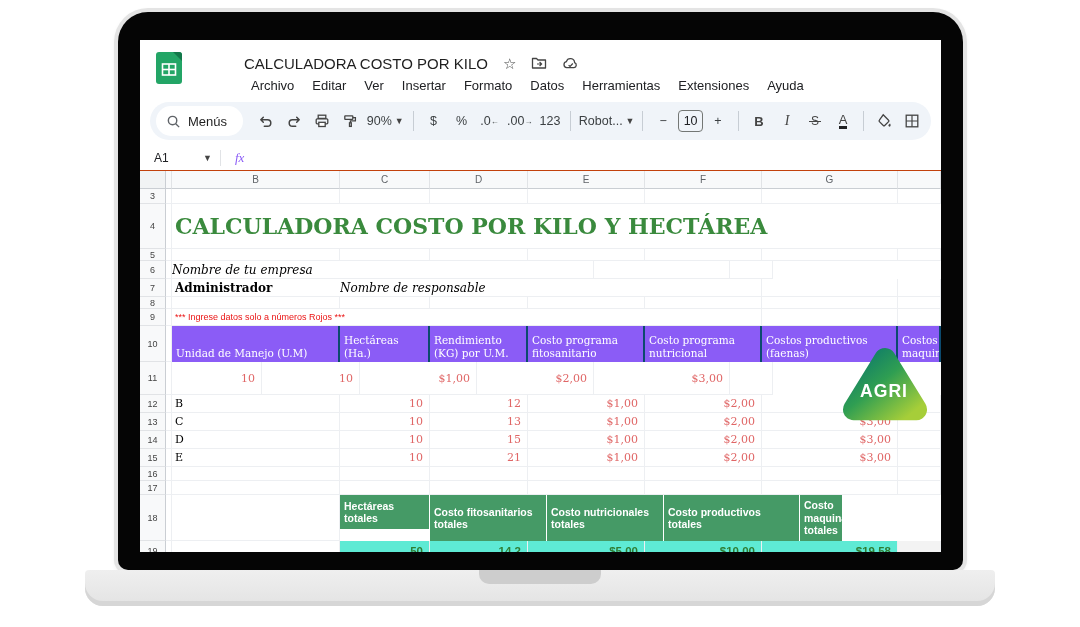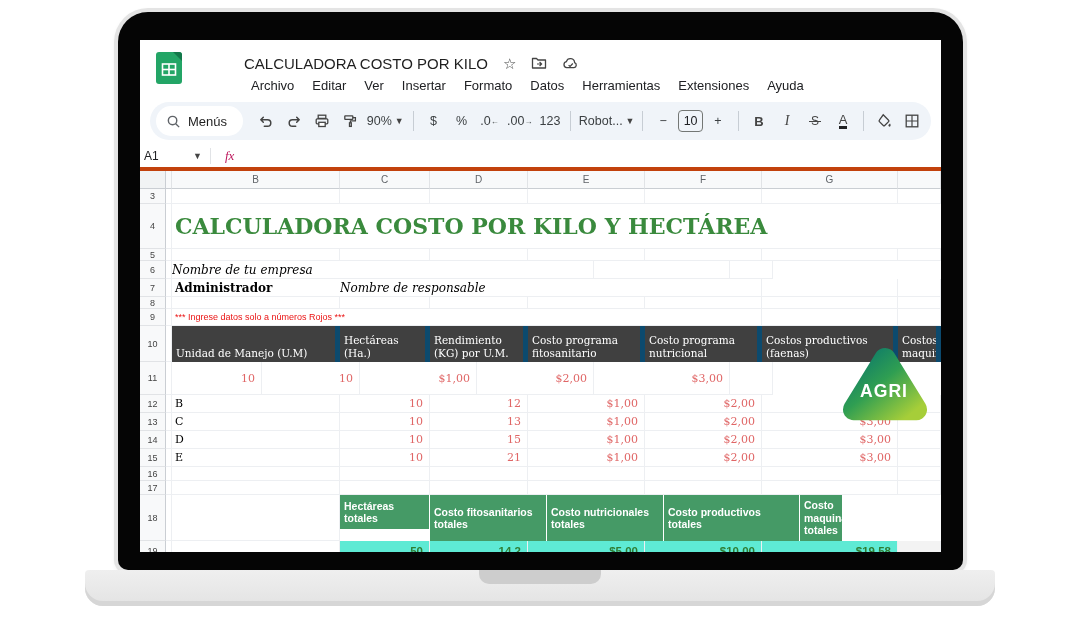--- a/index.html
+++ b/index.html
@@ -46,23 +46,23 @@
   .tiny-arrow { font-size:8px; vertical-align:sub; }
   .size-box { border:1px solid #747775; border-radius:4px; width:28px; height:22px; display:flex;
               align-items:center; justify-content:center; font-size:12.5px; color:#202124; }
   .bold-b { font-weight:bold; font-size:13px; }
   .ital-i { font-style:italic; font-family:"Liberation Serif",serif; font-size:14px; }
   .strike-s { font-size:12px; position:relative; }
   .strike-s::after{ content:""; position:absolute; left:-2px; right:-2px; top:50%; height:1.4px; background:#444;}
   .acolor { font-size:13px; border-bottom:3px solid #202124; line-height:13px; }
 
   
-  .fbar { height:26px; display:flex; align-items:center; border-bottom:4px solid #c2410c; padding-left:4px; margin-top:5px; }
+  .fbar { height:26px; display:flex; align-items:center; border-bottom:1px solid #c2410c; padding-left:14px; margin-top:5px; }
   .cellref { font-size:12px; color:#202124; width:58px; display:flex; align-items:center; justify-content:space-between; }
-  .fx { font-family:"Liberation Serif",serif; font-style:italic; color:#be185d; font-size:13px; margin-left:14px; }
+  .fx { font-family:"Liberation Serif",serif; font-style:italic; color:#8b5cf6; font-size:13px; margin-left:14px; }
   .fsep { width:1px; height:16px; background:#e1e3e6; margin-left:8px; }
 
   
   .grid { position:relative; width:801px; }
   .ghead { display:flex; height:18px; }
   .corner { width:26px; background:#f1f3f4; border-right:1px solid #caced3; border-bottom:1px solid #caced3; }
   .ch { background:#f8f9fa; border-right:1px solid #e1e3e6; border-bottom:1px solid #caced3;
         font-size:10px; color:#5f6368; display:flex; align-items:center; justify-content:center; }
   .grow { display:flex; }
   .rh { width:26px; background:#f8f9fa; border-right:1px solid #caced3; border-bottom:1px solid #e1e3e6;
@@ -72,21 +72,21 @@
   .noB { border-bottom:none; }
 
   .main-title { font-family:"DejaVu Serif",serif; font-weight:bold; font-size:22px; color:#3a8a3d;
                 white-space:nowrap; line-height:45px; padding-left:3px; }
   .blabel { font-family:"DejaVu Serif",serif; font-weight:bold; font-size:12px; color:#000;
             display:flex; align-items:center; padding-left:3px; }
   .bvalue { font-family:"DejaVu Serif",serif; font-style:italic; font-size:12px; color:#000;
             display:flex; align-items:center; white-space:nowrap; }
   .notice { font-size:9px; color:#ea1414; display:flex; align-items:center; padding-left:3px; white-space:nowrap; }
 
-  .g1 { background:#404040; color:#fff; border-right:5px solid #0c4a6e; border-bottom:none;
+  .g1 { background:#8b5cf6; color:#fff; border-right:2px solid #0c4a6e; border-bottom:none;
         font-family:"DejaVu Serif",serif; font-size:10.5px; line-height:13px;
         display:flex; align-items:flex-end; padding:2px 4px; }
   .g2 { background:#459a66; color:#fff; border-right:1px solid #fff; border-bottom:none;
         font-weight:bold; font-size:10.5px; line-height:12.5px; font-family:"Liberation Sans",sans-serif;
         display:flex; align-items:center; padding:2px 4px; }
   .umlabel { font-family:"DejaVu Serif",serif; font-size:11px; line-height:14px; color:#000;
              display:flex; align-items:center; padding:0 3px; }
   .val { color:#e06666; font-family:"DejaVu Serif",serif; font-size:11px;
          display:flex; align-items:center; justify-content:flex-end; padding-right:6px; }
   .tval { color:#2f7d33; font-weight:bold; font-size:11.5px; background:#5eead4;

